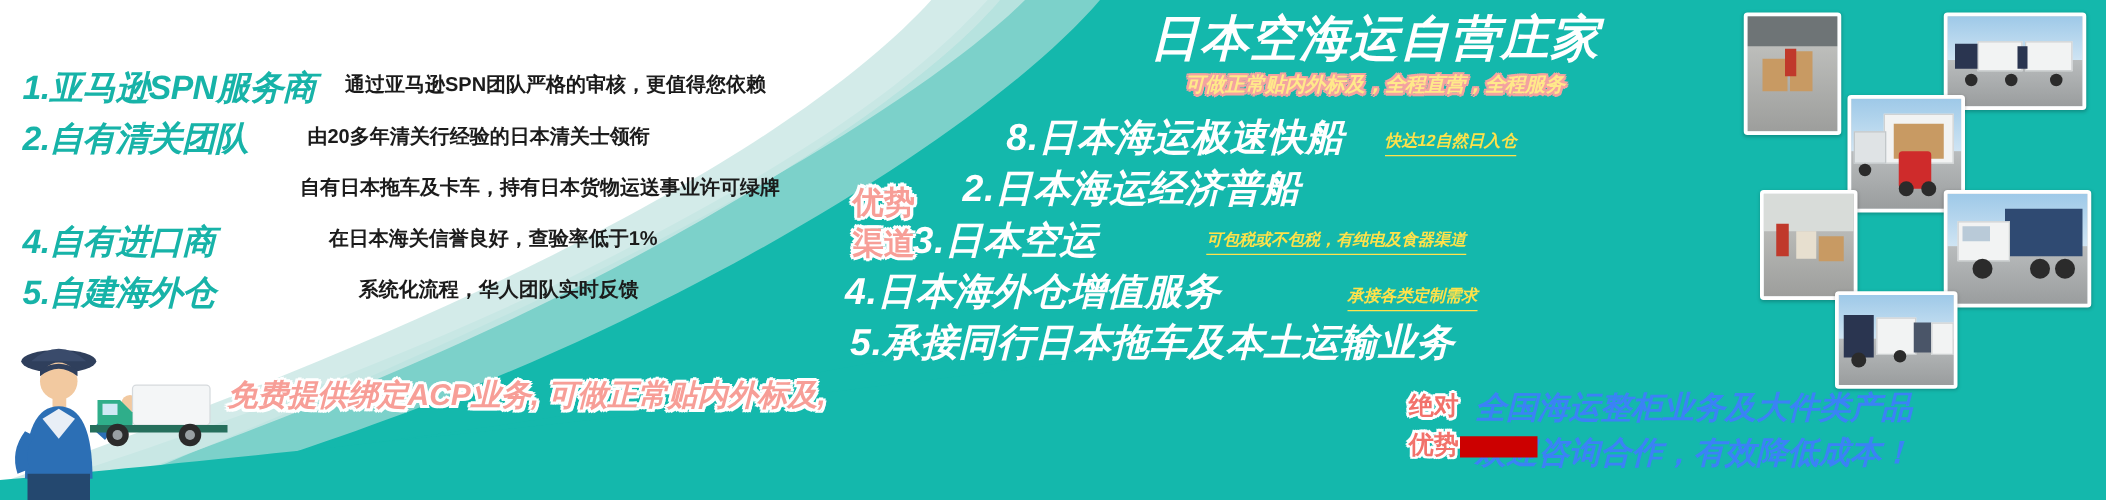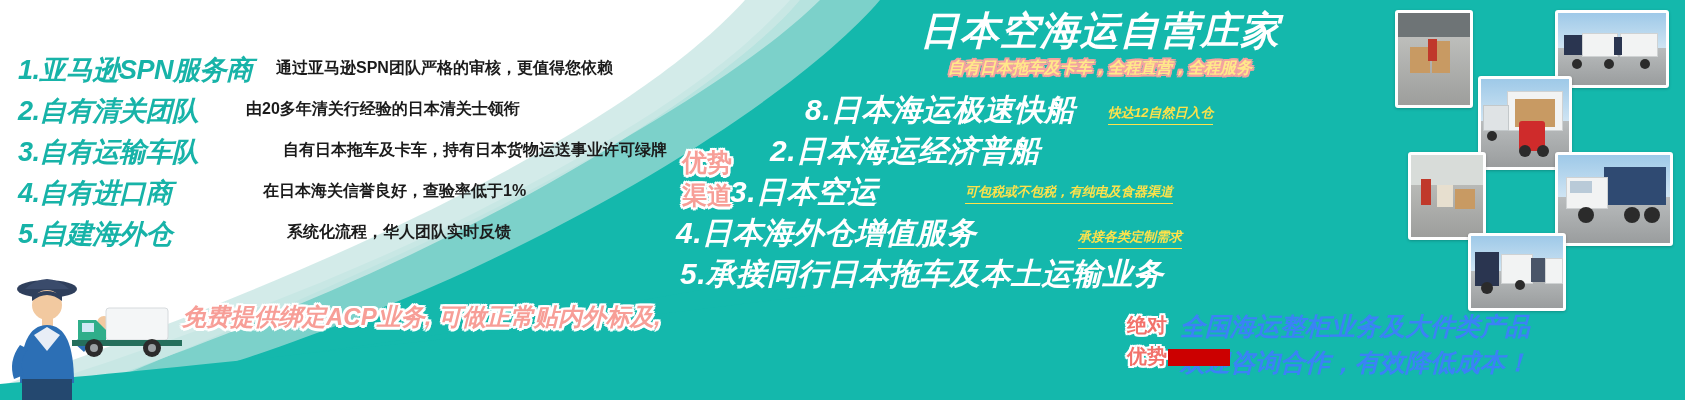--- a/index.html
+++ b/index.html
@@ -44,21 +44,21 @@
     position:absolute;left:0;top:0;
     font-size:27px;font-weight:bold;font-style:italic;color:#17b3a8;
     letter-spacing:-.5px;white-space:nowrap;
   }
   .lrow .desc{
     position:absolute;top:6px;
     font-size:16px;font-weight:bold;color:#1b1b1b;white-space:nowrap;
   }
   .lrow.r1 .desc{left:258px;}
   .lrow.r2 .desc{left:228px;}
-  .lrow.r3 .desc{left:222px;margin-left:43px;}
+  .lrow.r3 .desc{left:222px;}
   .lrow.r4 .desc{left:222px;margin-left:23px;}
   .lrow.r5 .desc{left:222px;margin-left:47px;}
 
   
   .worker{position:absolute;left:0px;bottom:0px;width:175px;height:135px;}
   .truck-ill{position:absolute;left:72px;bottom:38px;width:115px;height:62px;}
 
   
   .promo-left{position:absolute;left:182px;top:296px;width:620px;}
   .promo-left div{
@@ -170,21 +170,20 @@
   <div class="left-list">
     <div class="lrow r1">
       <span class="num">1.亚马逊SPN服务商</span>
       <span class="desc">通过亚马逊SPN团队严格的审核，更值得您依赖</span>
     </div>
     <div class="lrow r2">
       <span class="num">2.自有清关团队</span>
       <span class="desc">由20多年清关行经验的日本清关士领衔</span>
     </div>
     <div class="lrow r3">
-      <span class="num">3.自有运输车队</span>
       <span class="desc">自有日本拖车及卡车，持有日本货物运送事业许可绿牌</span>
     </div>
     <div class="lrow r4">
       <span class="num">4.自有进口商</span>
       <span class="desc">在日本海关信誉良好，查验率低于1%</span>
     </div>
     <div class="lrow r5">
       <span class="num">5.自建海外仓</span>
       <span class="desc">系统化流程，华人团队实时反馈</span>
     </div>
@@ -213,21 +212,21 @@
       <circle cx="22" cy="48" r="4" fill="#9aa0a3"></circle>
     <circle cx="80" cy="48" r="9" fill="#2b2b2b"></circle>
       <circle cx="80" cy="48" r="4" fill="#9aa0a3"></circle>
   </svg>
 
   <div class="promo-left">
     <div class="l1">免费提供绑定ACP业务, 可做正常贴内外标及,</div>
   </div>
 
   <div class="headline">日本空海运自营庄家</div>
-  <div class="subhead">自有日本拖车及卡车，全程直营，全程服务</div>
+  <div class="subhead">可做正常贴内外标及，全程直营，全程服务</div>
 
   <div class="adv-badge">
     <div>优势</div>
     <div>渠道</div>
   </div>
 
   <div class="srv srv1">
     <span class="t">8.日本海运极速快船</span>
   </div>
   <div class="srv-note note1">快达12自然日入仓</div>

